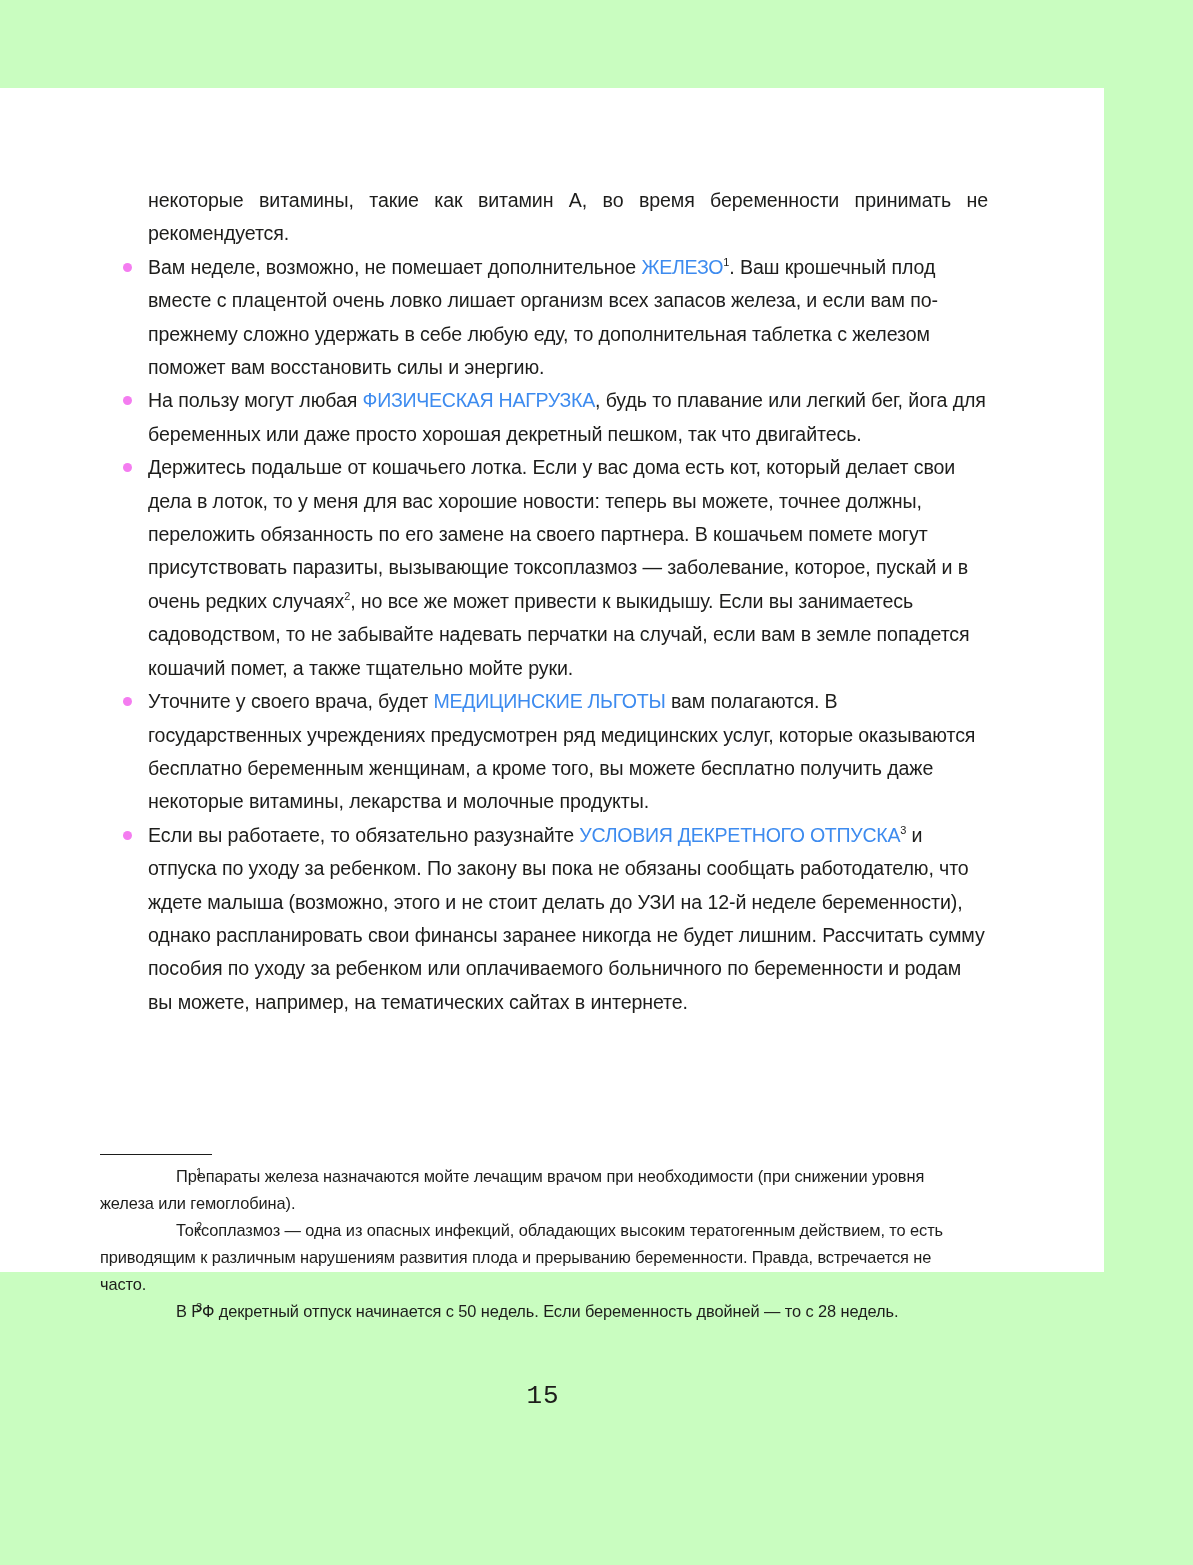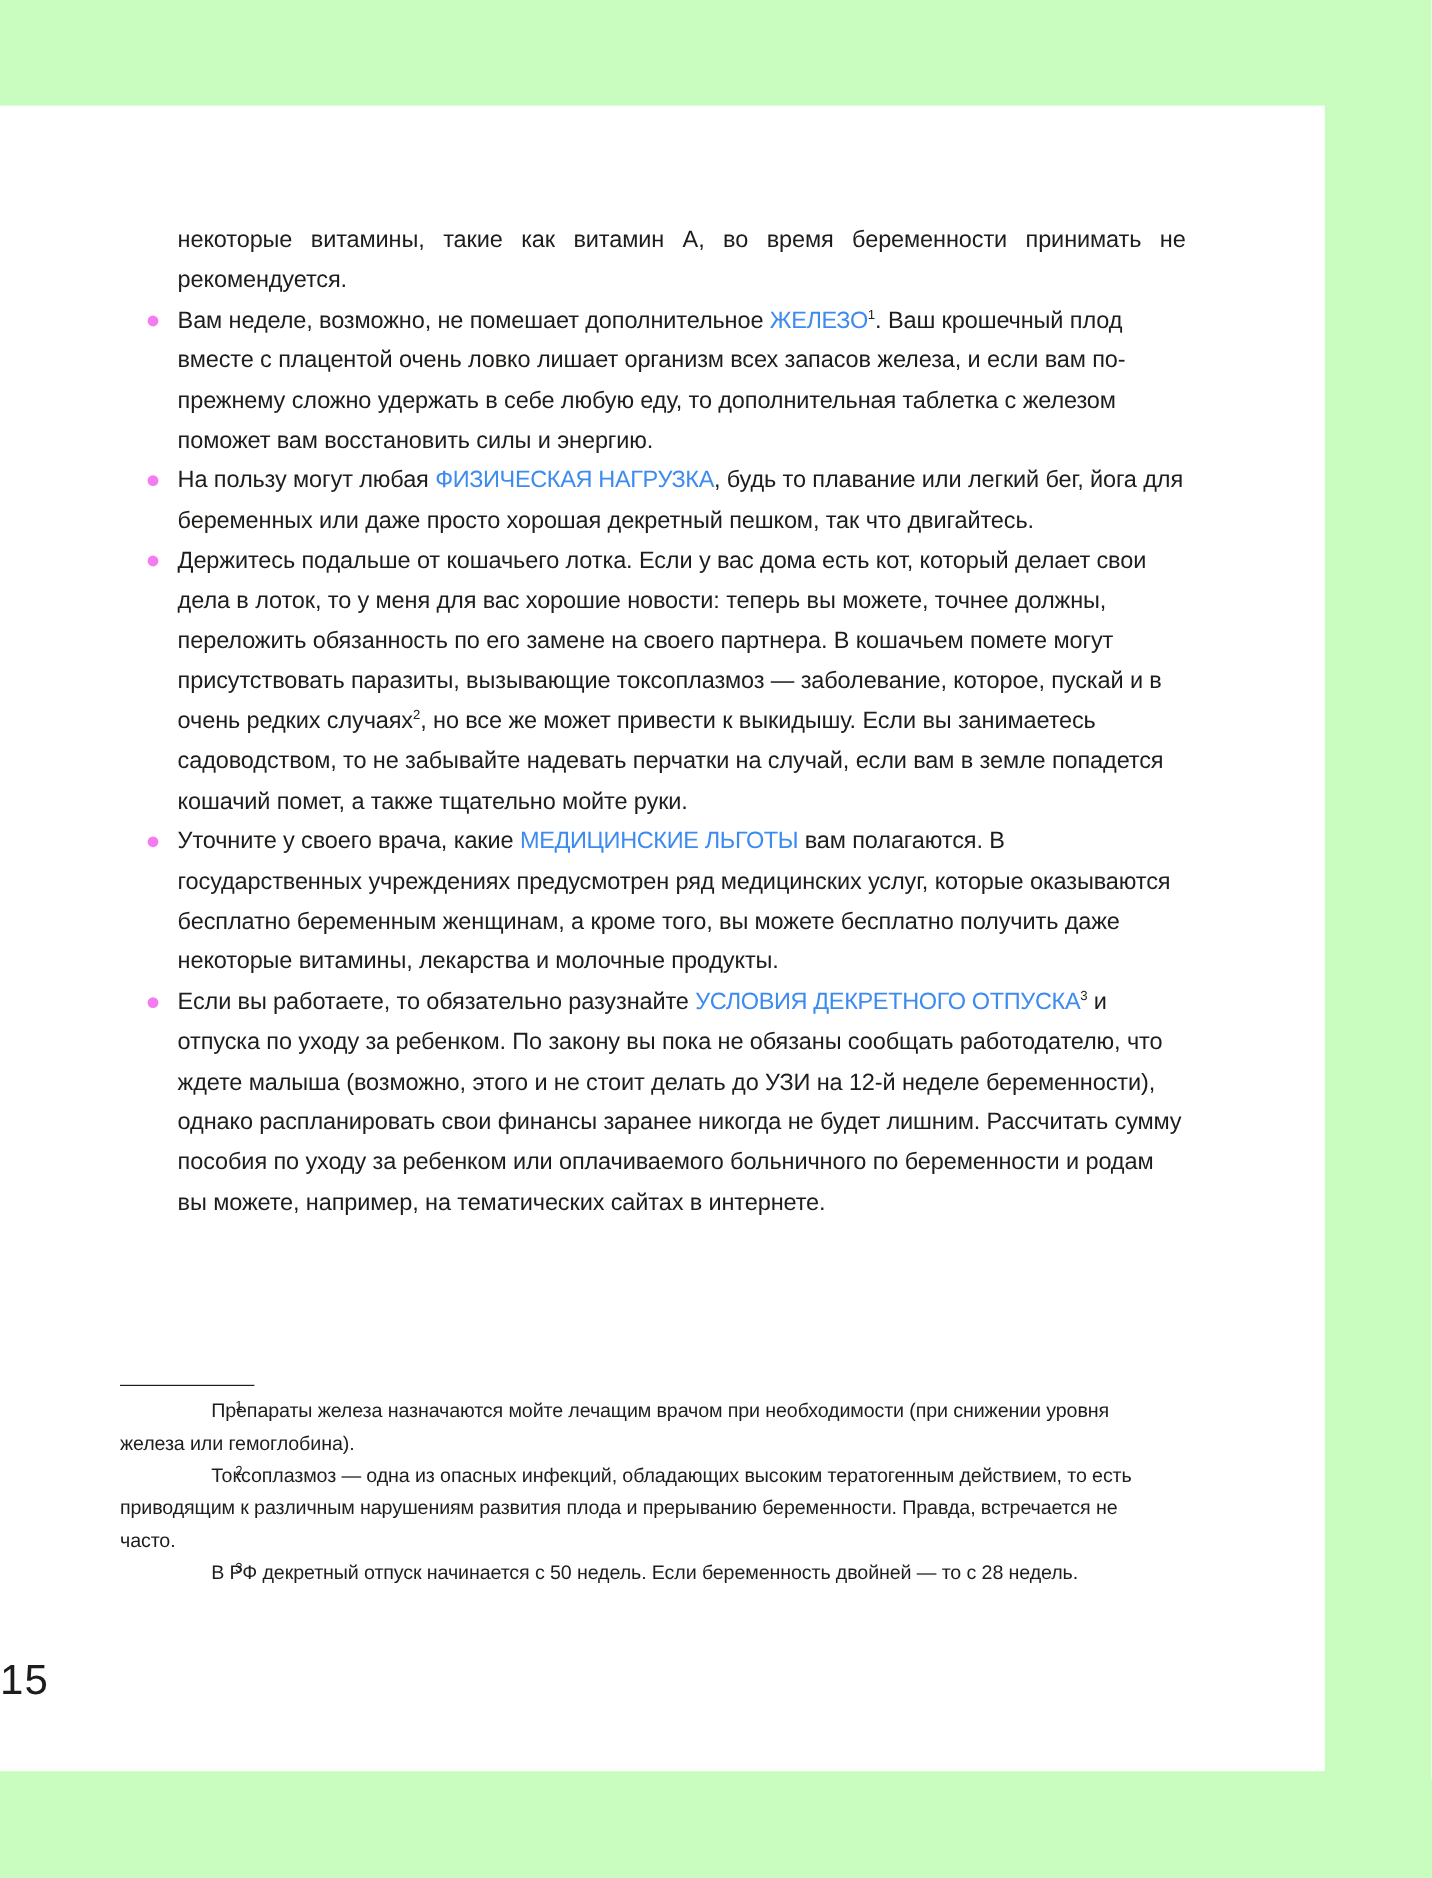--- a/index.html
+++ b/index.html
@@ -1,21 +1,21 @@
 <!DOCTYPE html>
 <html><head>
   <meta charset="utf-8">
   <style>
     html, body { margin:0; padding:0; }
     body {
       width:1193px; height:1565px; background:#c9fdc0; position:relative; overflow:hidden;
       font-family: "Liberation Sans", "DejaVu Sans", sans-serif; color:#1d1d1b;
     }
     .page {
-      position:absolute; left:0; top:88px; width:1104px; height:1388px; background:#ffffff;
+      position:absolute; left:0; top:88px; width:1104px; height:1184px; background:#ffffff;
     }
     .body-text {
       position:absolute; left:148px; top:96px; width:840px;
       font-size:19.6px; line-height:33.4px; letter-spacing:-0.1px;
     }
     .para { margin:0; }
     .item { position:relative; margin:0; }
     .bullet {
       position:absolute; left:-25px; top:12px; width:9px; height:9px; border-radius:50%;
       background:#f47cf0;
@@ -25,22 +25,22 @@
     .fn-rule {
       position:absolute; left:100px; top:1066px; width:112px; height:1px; background:#1d1d1b;
     }
     .footnotes {
       position:absolute; left:100px; top:1075px; width:880px;
       font-size:16.4px; line-height:27px; letter-spacing:-0.1px;
     }
     .fn { margin:0; text-indent:48px; }
     .fn .num { font-size:11px; vertical-align:super; line-height:0; display:inline-block; width:28px; }
     .page-number {
-      position:absolute; left:0; width:1086px; top:1293px; text-align:left;
-      font-size:35px; letter-spacing:1px;
+      position:absolute; left:0; width:1086px; top:1293px; text-align:center;
+      font-size:26px; letter-spacing:1px;font-family:Liberation Mono, monospace;
     }
   </style>
 </head>
 <body>
 
 <div class="page">
   <div class="body-text">
     <p class="para" style="text-align:justify;">некоторые витамины, такие как витамин А, во время беременности принимать не рекомендуется.</p>
 
     <p class="item">
@@ -53,21 +53,21 @@
       <span>На пользу могут любая </span><span class="hl">Физическая нагрузка</span><span>, будь то плавание или легкий бег, йога для беременных или даже просто хорошая декретный пешком, так что двигайтесь.</span>
     </p>
 
     <p class="item">
       <span class="bullet"></span>
       <span>Держитесь подальше от кошачьего лотка. Если у вас дома есть кот, который делает свои дела в лоток, то у меня для вас хорошие новости: теперь вы можете, точнее должны, переложить обязанность по его замене на своего партнера. В кошачьем помете могут присутствовать паразиты, вызывающие токсоплазмоз — заболевание, которое, пускай и в очень редких случаях</span><sup>2</sup><span>, но все же может привести к выкидышу. Если вы занимаетесь садоводством, то не забывайте надевать перчатки на случай, если вам в земле попадется кошачий помет, а также тщательно мойте руки.</span>
     </p>
 
     <p class="item">
       <span class="bullet"></span>
-      <span>Уточните у своего врача, какие </span><span class="hl">Медицинские льготы</span><span> вам полагаются. В государственных учреждениях предусмотрен ряд медицинских услуг, которые оказываются бесплатно беременным женщинам, а кроме того, вы можете бесплатно получить даже некоторые витамины, лекарства и молочные продукты.</span>
+      <span>Уточните у своего врача, будет </span><span class="hl">Медицинские льготы</span><span> вам полагаются. В государственных учреждениях предусмотрен ряд медицинских услуг, которые оказываются бесплатно беременным женщинам, а кроме того, вы можете бесплатно получить даже некоторые витамины, лекарства и молочные продукты.</span>
     </p>
 
     <p class="item">
       <span class="bullet"></span>
       <span>Если вы работаете, то обязательно разузнайте </span><span class="hl">Условия декретного отпуска</span><sup>3</sup><span> и отпуска по уходу за ребенком. По закону вы пока не обязаны сообщать работодателю, что ждете малыша (возможно, этого и не стоит делать до УЗИ на 12-й неделе беременности), однако распланировать свои финансы заранее никогда не будет лишним. Рассчитать сумму пособия по уходу за ребенком или оплачиваемого больничного по беременности и родам вы можете, например, на тематических сайтах в интернете.</span>
     </p>
   </div>
 
   <div class="fn-rule"></div>
 

